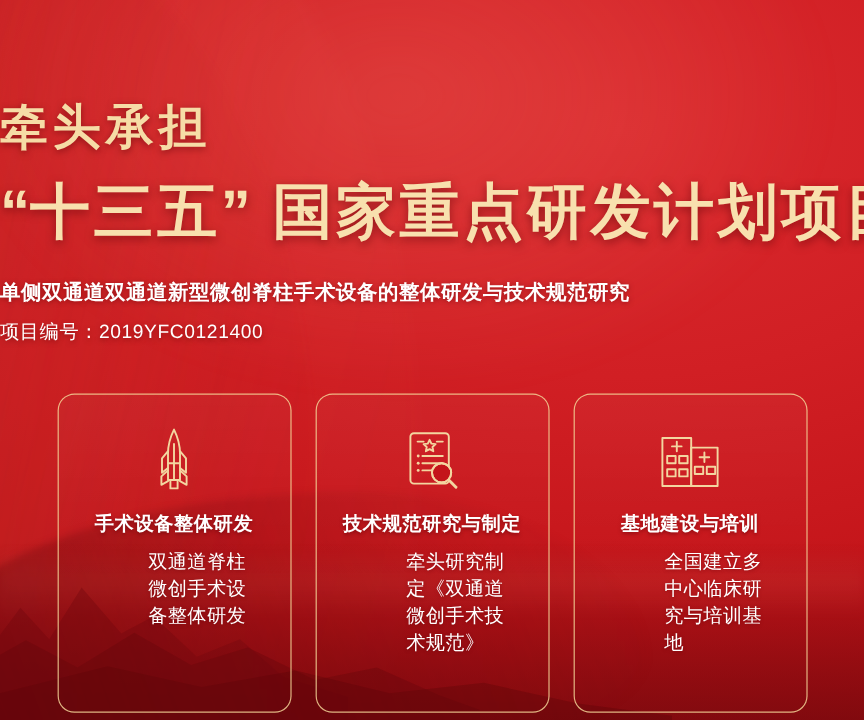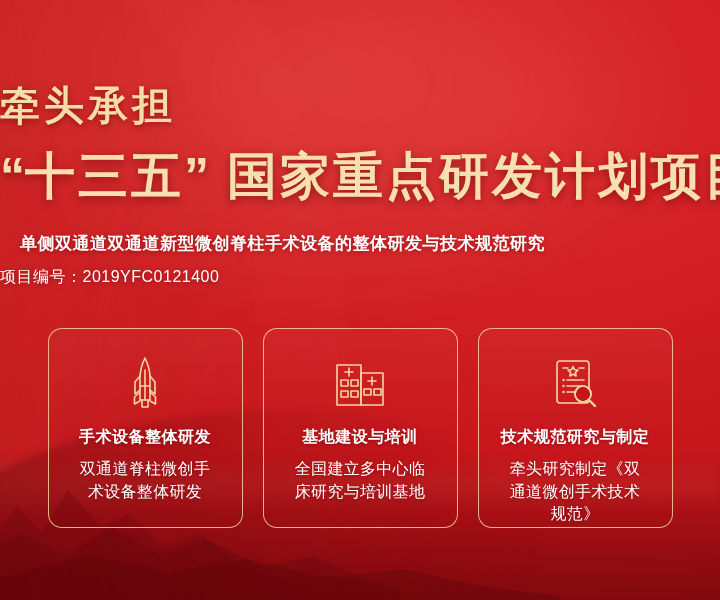--- a/index.html
+++ b/index.html
@@ -109,42 +109,41 @@
   .title-main .q { letter-spacing:0; }
   .title-main .gap { display:inline-block; width:18px; }
 
   .subtitle {
     margin-top:22px;
     font-size:17px;
     font-weight:bold;
     color:#FFFFFF;
     letter-spacing:0.5px;
     text-shadow:0 1px 4px rgba(90,3,8,0.5);
-    padding-left:20px;
   }
 
   .projno {
     margin-top:12px;
     font-size:16px;
     font-weight:normal;
     color:#FFFFFF;
     letter-spacing:0.5px;
     text-shadow:0 1px 4px rgba(90,3,8,0.5);
   }
 
   
   .cards {
     position:relative; z-index:5;
     margin-top:40px;
     display:flex;
     justify-content:center;
     gap:20px;
   }
   .card {
-    width:195px; height:200px;
+    width:195px; height:266px;
     border:1px solid rgba(243,211,150,0.85);
     border-radius:14px;
     display:flex;
     flex-direction:column;
     align-items:center;
     padding-top:26px;
     background:linear-gradient(180deg, rgba(255,255,255,0.03), rgba(255,255,255,0) 60%);
   }
   .card-icon { height:56px; display:flex; align-items:center; justify-content:center; }
   .card-icon svg { display:block; }
@@ -155,24 +154,25 @@
     font-weight:bold;
     color:#FFFFFF;
     letter-spacing:0.5px;
     text-shadow:0 1px 3px rgba(90,3,8,0.5);
   }
   .card-desc {
     margin-top:10px;
     font-size:16px;
     line-height:1.42;
     color:#FFFFFF;
-    text-align:center;
+    text-align:left;
     letter-spacing:0.3px;
     padding:0 27px;
     text-shadow:0 1px 3px rgba(90,3,8,0.45);
+    margin-left:48px;
   }
 </style>
 </head>
 <body>
 
 <div id="poster">
 
   <div class="ribbon ribbon-a"></div>
   <div class="ribbon ribbon-b"></div>
   <div class="ribbon ribbon-c"></div>
@@ -204,41 +204,20 @@
             <path d="M15 36 L9.5 41 L9.5 48 L15 45"></path>
             <path d="M25 36 L30.5 41 L30.5 48 L25 45"></path>
             <line x1="20" y1="14" x2="20" y2="44"></line>
             <line x1="15" y1="30" x2="25" y2="30"></line>
             <path d="M17 44 L17 51 M23 44 L23 51 M17 51 L23 51"></path>
           </g>
         </svg>
       </div>
       <div class="card-title">手术设备整体研发</div>
       <div class="card-desc">双通道脊柱微创手术设备整体研发</div>
-    </div>
-
-    <div class="card">
-      <div class="card-icon">
-        <svg width="54" height="48" viewBox="0 0 54 48">
-          <g fill="none" stroke="#F3D6A0" stroke-width="1.6" stroke-linejoin="round" stroke-linecap="round">
-            <rect x="4" y="6" width="24" height="40"></rect>
-            <rect x="28" y="14" width="22" height="32"></rect>
-            <path d="M16 9 L16 17 M12 13 L20 13"></path>
-            <path d="M39 18 L39 26 M35 22 L43 22"></path>
-            <rect x="8" y="21" width="7" height="6"></rect>
-            <rect x="18" y="21" width="7" height="6"></rect>
-            <rect x="8" y="32" width="7" height="6"></rect>
-            <rect x="18" y="32" width="7" height="6"></rect>
-            <rect x="31" y="30" width="7" height="6"></rect>
-            <rect x="41" y="30" width="7" height="6"></rect>
-          </g>
-        </svg>
-      </div>
-      <div class="card-title">基地建设与培训</div>
-      <div class="card-desc">全国建立多中心临床研究与培训基地</div>
     </div>
 
     <div class="card">
       <div class="card-icon">
         <svg width="50" height="52" viewBox="0 0 50 52">
           <g fill="none" stroke="#F3D6A0" stroke-width="1.6" stroke-linejoin="round" stroke-linecap="round">
             <rect x="7" y="4" width="32" height="42" rx="3"></rect>
             <path d="M23 9.5 l1.5 3.2 3.5 .4 -2.6 2.4 .7 3.5 -3.1 -1.7 -3.1 1.7 .7 -3.5 -2.6 -2.4 3.5 -.4 Z"></path>
             <line x1="13" y1="11" x2="18" y2="11"></line>
             <line x1="29" y1="11" x2="34" y2="11"></line>
@@ -251,14 +230,35 @@
             <circle cx="33" cy="37" r="8" fill="#C4151A"></circle>
             <circle cx="33" cy="37" r="8"></circle>
             <line x1="39" y1="43" x2="45" y2="49" stroke-width="2.4"></line>
           </g>
         </svg>
       </div>
       <div class="card-title">技术规范研究与制定</div>
       <div class="card-desc">牵头研究制定《双通道微创手术技术规范》</div>
     </div>
 
+    <div class="card">
+      <div class="card-icon">
+        <svg width="54" height="48" viewBox="0 0 54 48">
+          <g fill="none" stroke="#F3D6A0" stroke-width="1.6" stroke-linejoin="round" stroke-linecap="round">
+            <rect x="4" y="6" width="24" height="40"></rect>
+            <rect x="28" y="14" width="22" height="32"></rect>
+            <path d="M16 9 L16 17 M12 13 L20 13"></path>
+            <path d="M39 18 L39 26 M35 22 L43 22"></path>
+            <rect x="8" y="21" width="7" height="6"></rect>
+            <rect x="18" y="21" width="7" height="6"></rect>
+            <rect x="8" y="32" width="7" height="6"></rect>
+            <rect x="18" y="32" width="7" height="6"></rect>
+            <rect x="31" y="30" width="7" height="6"></rect>
+            <rect x="41" y="30" width="7" height="6"></rect>
+          </g>
+        </svg>
+      </div>
+      <div class="card-title">基地建设与培训</div>
+      <div class="card-desc">全国建立多中心临床研究与培训基地</div>
+    </div>
+
   </div>
 </div>
 
 </body></html>

